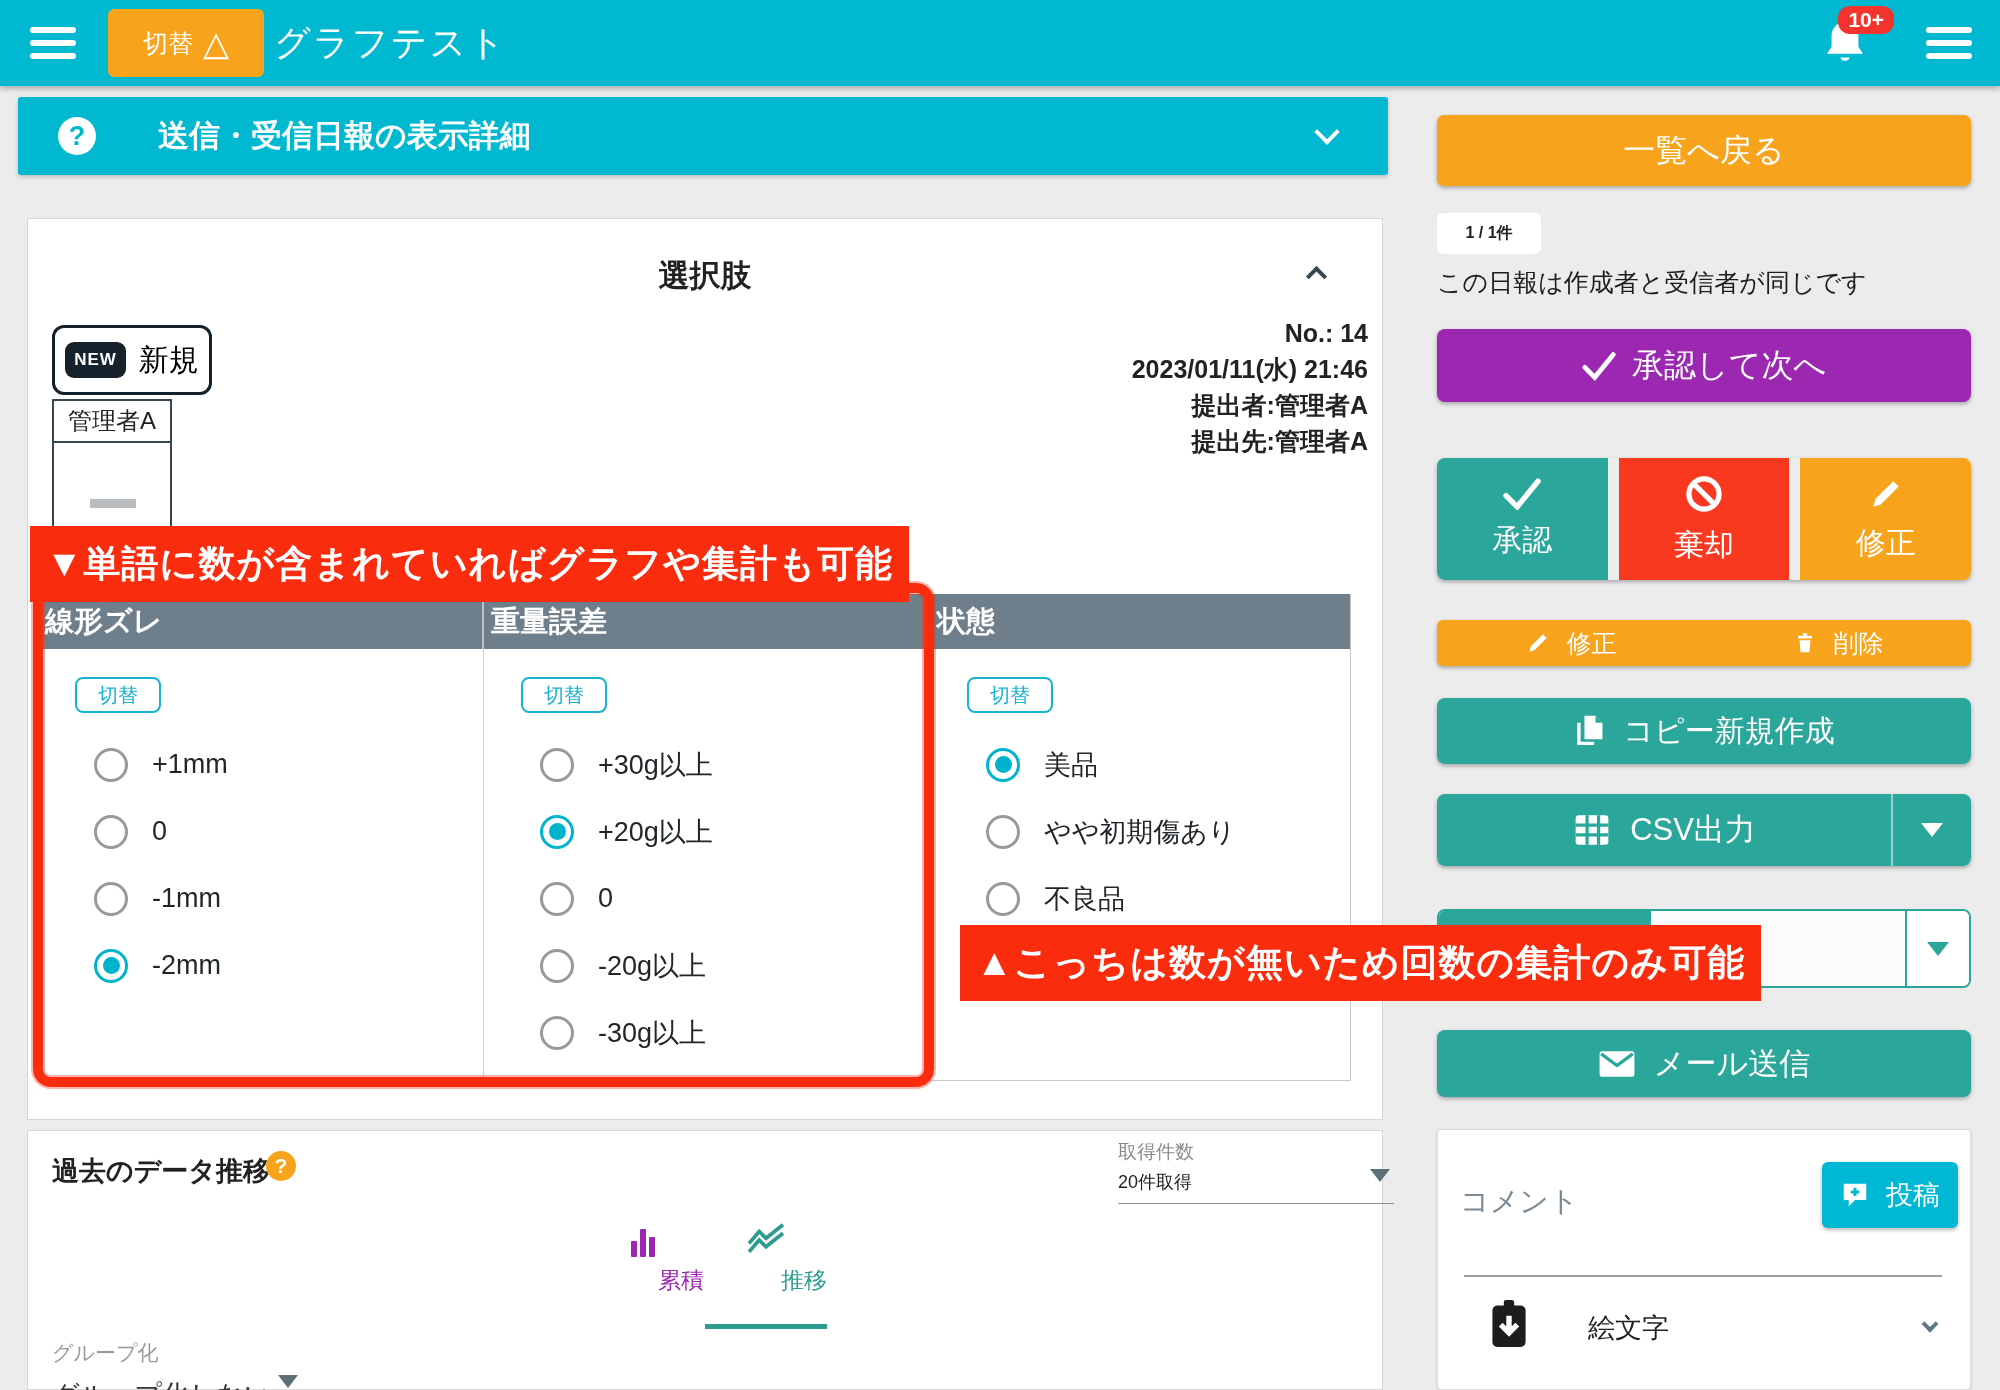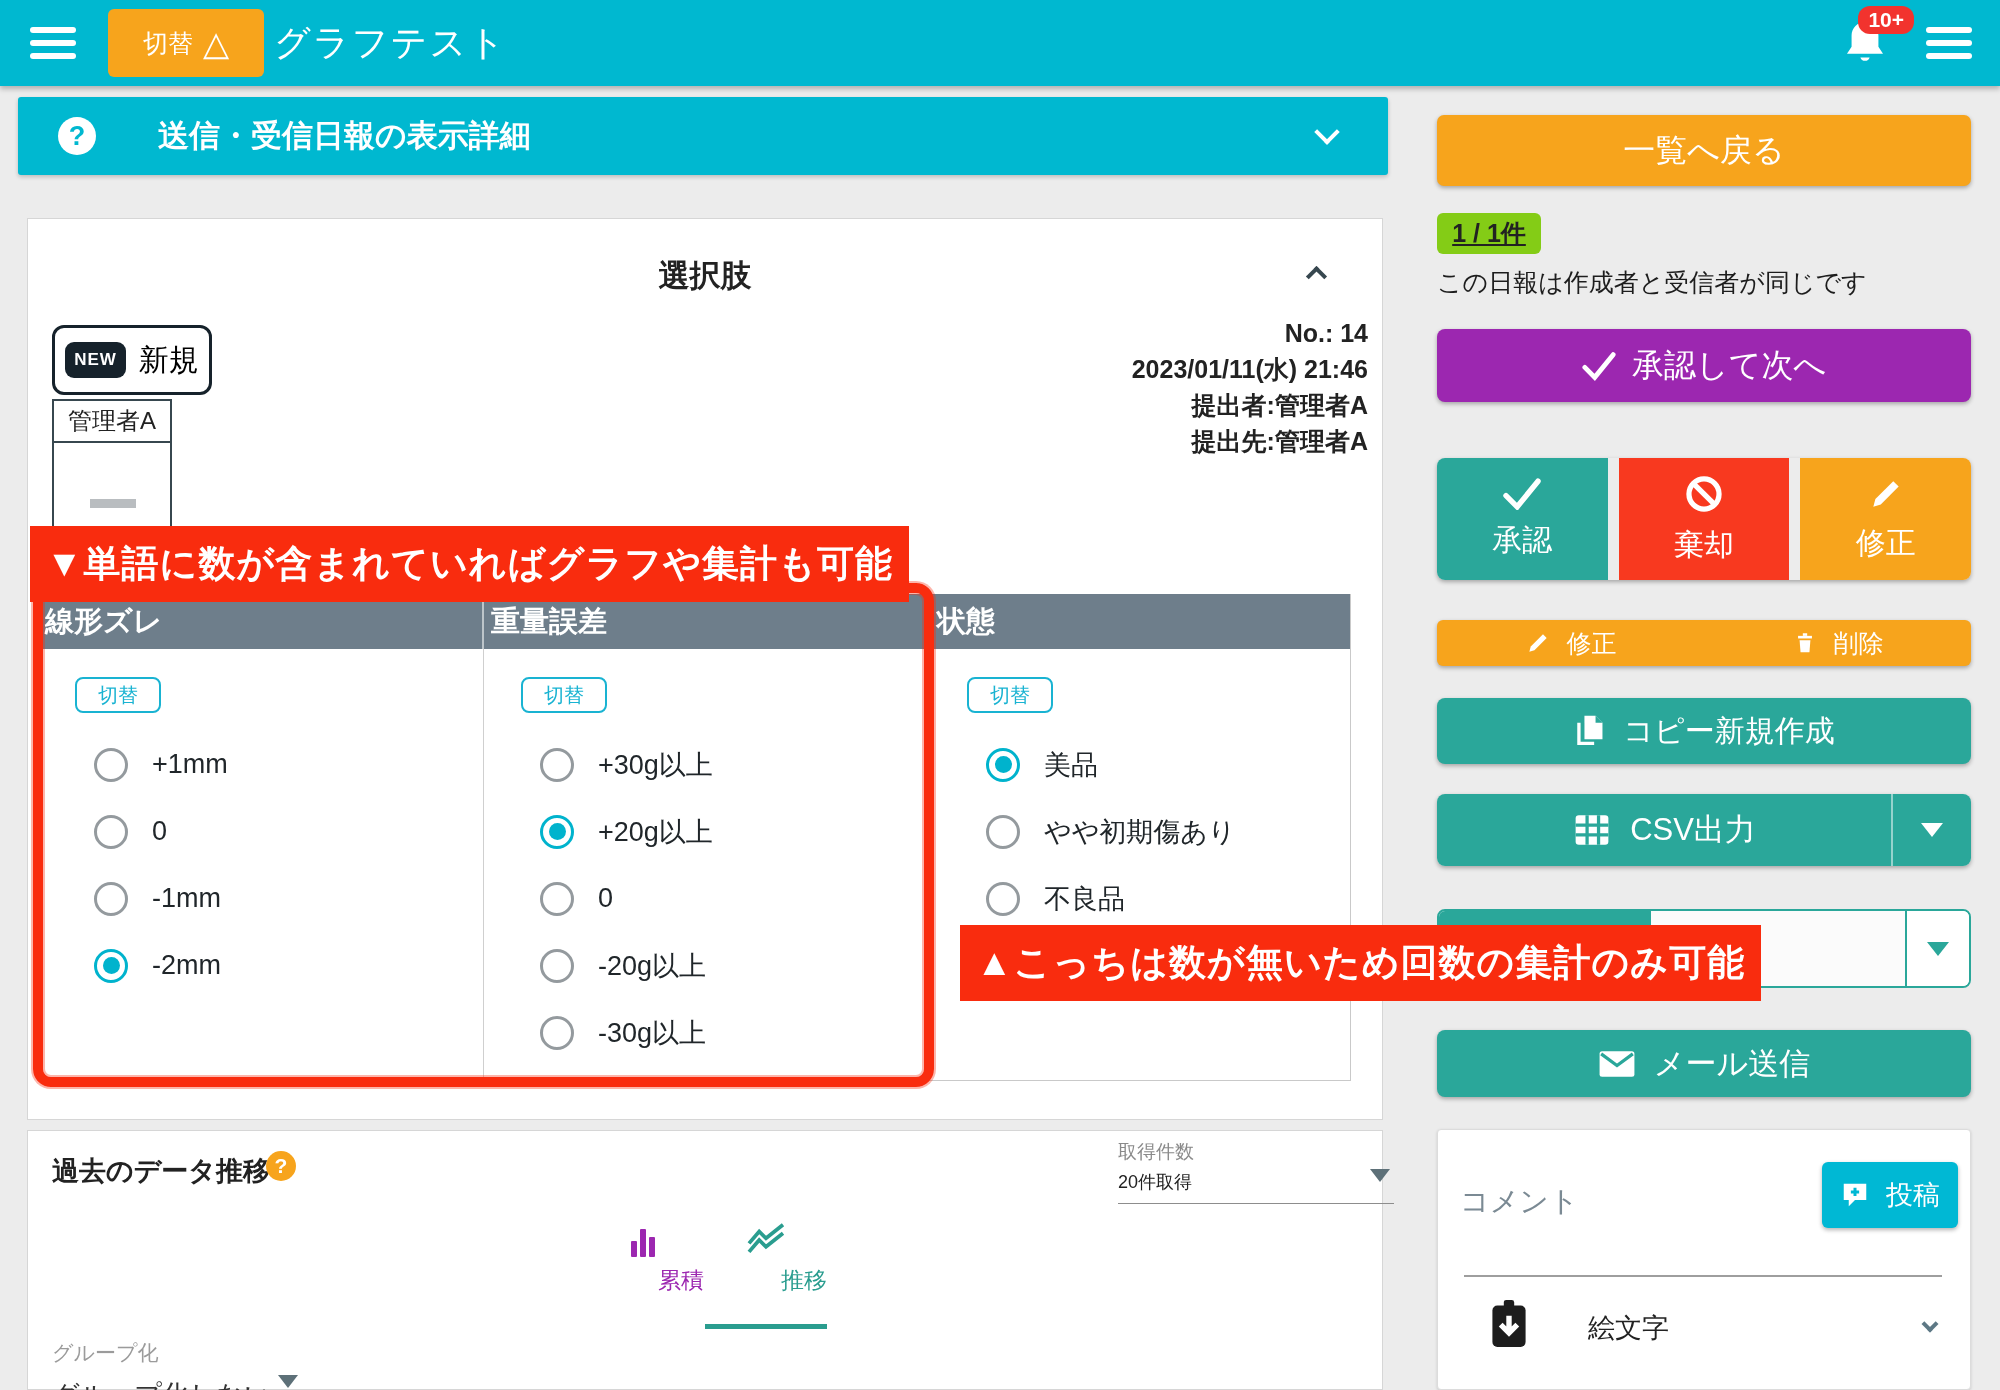--- a/index.html
+++ b/index.html
@@ -20,21 +20,21 @@
   .hamburger span { display:block; height:6px; border-radius:3px; background:#fff; }
   .hb-left { margin-left:30px; }
   .hb-right { margin-right:28px; }
   .switch-btn {
     margin-left:32px; width:156px; height:68px; background:#f7a41c; border:none;
     border-radius:6px; color:#fff; font-size:25px; display:flex; align-items:center;
     justify-content:center; gap:10px; cursor:pointer;
   }
   .switch-btn .tri-glyph { font-size:34px; line-height:1; }
   .app-title { color:#fff; font-size:36px; margin-left:10px; letter-spacing:2px; }
-  .topbar-right { margin-left:auto; display:flex; align-items:center; gap:38px; }
+  .topbar-right { margin-left:auto; display:flex; align-items:center; gap:58px; }
   .bell-wrap { position:relative; width:46px; height:50px; cursor:pointer; }
   .notif-badge {
     position:absolute; right:-26px; top:-12px; background:#f2332e; color:#fff;
     font-size:21px; font-weight:bold; padding:2px 10px; border-radius:12px; z-index:2;
   }
   
   .section-header {
     position:absolute; left:18px; top:97px; width:1370px; height:78px;
     background:#00b8d0; border-radius:3px; display:flex; align-items:center;
     box-shadow:0 2px 4px rgba(0,0,0,.2); z-index:5;
@@ -130,21 +130,21 @@
   .settings-bar .gear { margin-left:44px; }
   .settings-chev { position:absolute; right:40px; top:22px; }
   .settings-chev .chev { border-color:#5d7885; width:12px; height:12px; border-width:0 4px 4px 0; }
   .group-select { position:absolute; left:24px; top:208px; cursor:pointer; }
   .group-label { font-size:21px; color:#9b9b9b; }
   .group-value { font-size:27px; color:#333; margin-top:10px; }
   .group-tri { position:absolute; left:226px; top:36px; }
   
   .sbtn { position:absolute; left:1437px; width:534px; border:none; cursor:pointer; color:#fff; display:flex; align-items:center; justify-content:center; box-shadow:0 2px 4px rgba(0,0,0,.3); border-radius:7px; }
   .btn-back { top:115px; height:71px; background:#f7a41c; font-size:32px; }
-  .count-badge { position:absolute; left:1437px; top:213px; width:104px; height:41px; background:#84cc16; border-radius:6px; display:flex; align-items:center; justify-content:center; font-weight:bold; font-size:25px; color:#222;text-decoration:underline; }
+  .count-badge { position:absolute; left:1437px; top:213px; width:104px; height:41px; background:#ffffff; border-radius:6px; display:flex; align-items:center; justify-content:center; font-weight:bold; font-size:16px; color:#222; }
   .same-note { position:absolute; left:1437px; top:266px; font-size:25px; color:#1d1d1d; }
   .btn-approve-next { top:329px; height:73px; background:#9c27b0; font-size:32px; gap:16px; border-radius:8px; }
   .trio { position:absolute; left:1437px; top:458px; width:534px; height:122px; display:flex; gap:11px; border-radius:8px; overflow:hidden; box-shadow:0 2px 4px rgba(0,0,0,.3); }
   .trio .cell { flex:1; display:flex; flex-direction:column; align-items:center; justify-content:center; gap:10px; color:#fff; font-size:30px; cursor:pointer; }
   .cell-approve { background:#2aa79a; }
   .cell-reject { background:#f8391f; }
   .cell-amend { background:#f7a41c; }
   .editdel { position:absolute; left:1437px; top:620px; width:534px; height:46px; background:#f7a41c; border-radius:6px; display:flex; box-shadow:0 2px 4px rgba(0,0,0,.3); }
   .editdel .half { flex:1; display:flex; align-items:center; justify-content:center; gap:16px; color:#fff; font-size:25px; cursor:pointer; }
   .btn-copy { top:698px; height:66px; background:#2aa79a; font-size:30px; gap:16px; border-radius:8px; }

